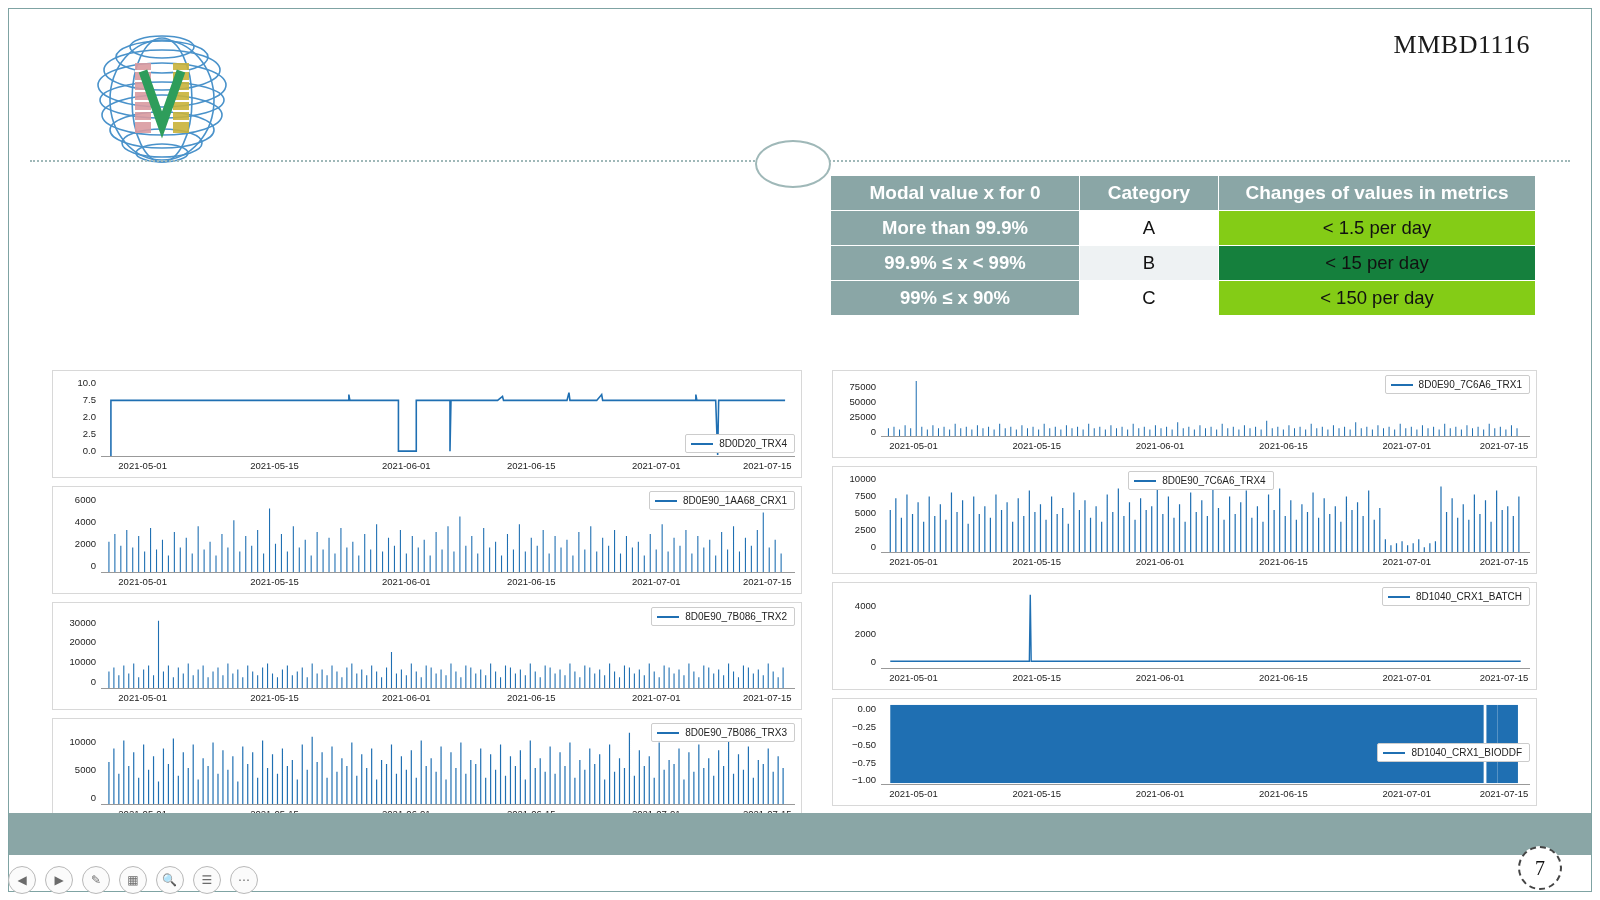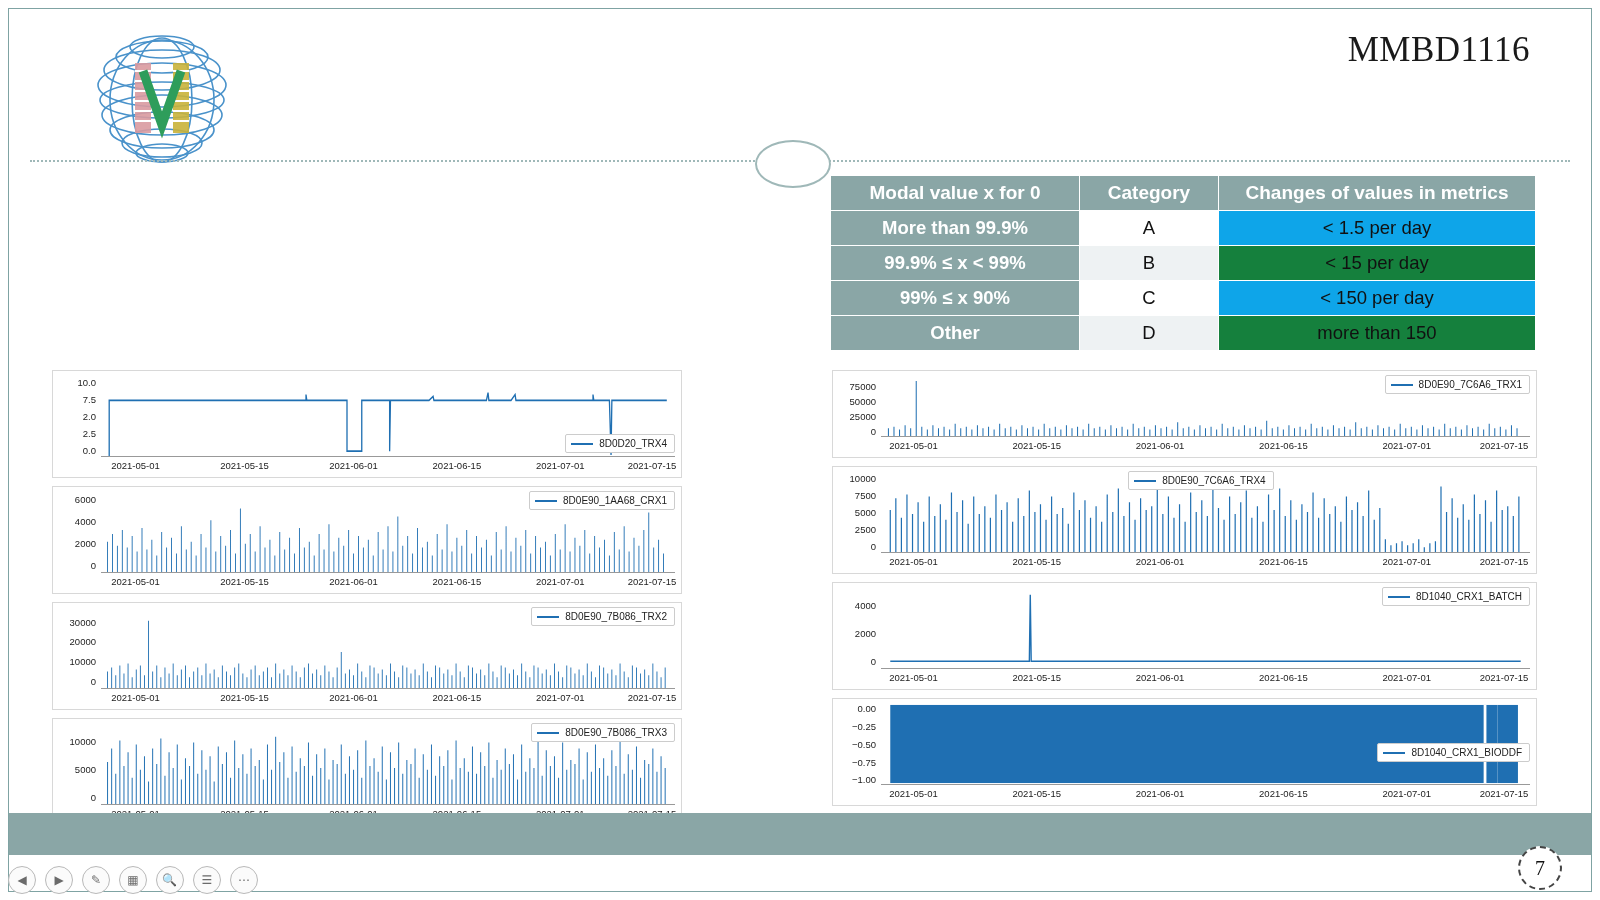--- a/index.html
+++ b/index.html
@@ -17,21 +17,21 @@
   }
   .slide-border{
     position:absolute;left:8px;top:8px;right:8px;bottom:8px;
     border:1px solid #7fa3a3;
     box-sizing:border-box;
     pointer-events:none;
   }
   
   .doc-code{
     position:absolute;right:70px;top:30px;
-    font-size:35px;color:#1a1a1a;
+    font-size:26px;color:#1a1a1a;
     font-family:"Liberation Serif", serif;
     letter-spacing:.5px;
     text-align:center;
   }
   .title{
     position:absolute;left:0;right:0;top:62px;
     text-align:center;
     font-family:"Liberation Serif", serif;
     font-size:52px;
     color:#8aa6a6;
@@ -84,28 +84,28 @@
     text-align:center;
     border:1px solid #ffffff;
   }
   .tbl thead th{
     background:#8aa6a6;color:#ffffff;font-weight:bold;font-size:19px;
   }
   .tbl td.keycol{
     background:#8aa6a6;color:#ffffff;font-weight:bold;
   }
   .tbl td.cat{background:#ffffff;color:#111;}
-  .tbl td.chg{background:#0ea5e9;color:#111;}
+  .tbl td.chg{background:#84cc16;color:#111;}
   .tbl tr.alt td.cat{background:#eef2f3;}
   .tbl tr.alt td.chg{background:#15803d;}
   
   .chart-col{
     position:absolute;
   }
-  .chart-col.left{left:52px;top:370px;width:630px;}
+  .chart-col.left{left:52px;top:370px;width:750px;}
   .chart-col.right{left:832px;top:370px;width:705px;}
   .chart{
     position:relative;
     background:#ffffff;
     border:1px solid #d8d8d8;
     box-sizing:border-box;
     margin-bottom:8px;
   }
   .plot{
     position:absolute;left:48px;right:6px;top:4px;bottom:20px;
@@ -235,25 +235,20 @@
       <tr class="alt">
         <td class="keycol">99.9% ≤ x &lt; 99%</td>
         <td class="cat">B</td>
         <td class="chg">&lt; 15 per day</td>
       </tr>
       <tr>
         <td class="keycol">99% ≤ x 90%</td>
         <td class="cat">C</td>
         <td class="chg">&lt; 150 per day</td>
       </tr>
-      <tr class="alt">
-        <td class="keycol">Other</td>
-        <td class="cat">D</td>
-        <td class="chg">more than 150</td>
-      </tr>
     </tbody>
   </table>
 
   <div class="chart-col left">
 
     <div class="chart" style="height:108px">
       <div class="yticks">
         <span style="top:8%">10.0</span>
         <span style="top:29%">7.5</span>
         <span style="top:50%">2.0</span>

